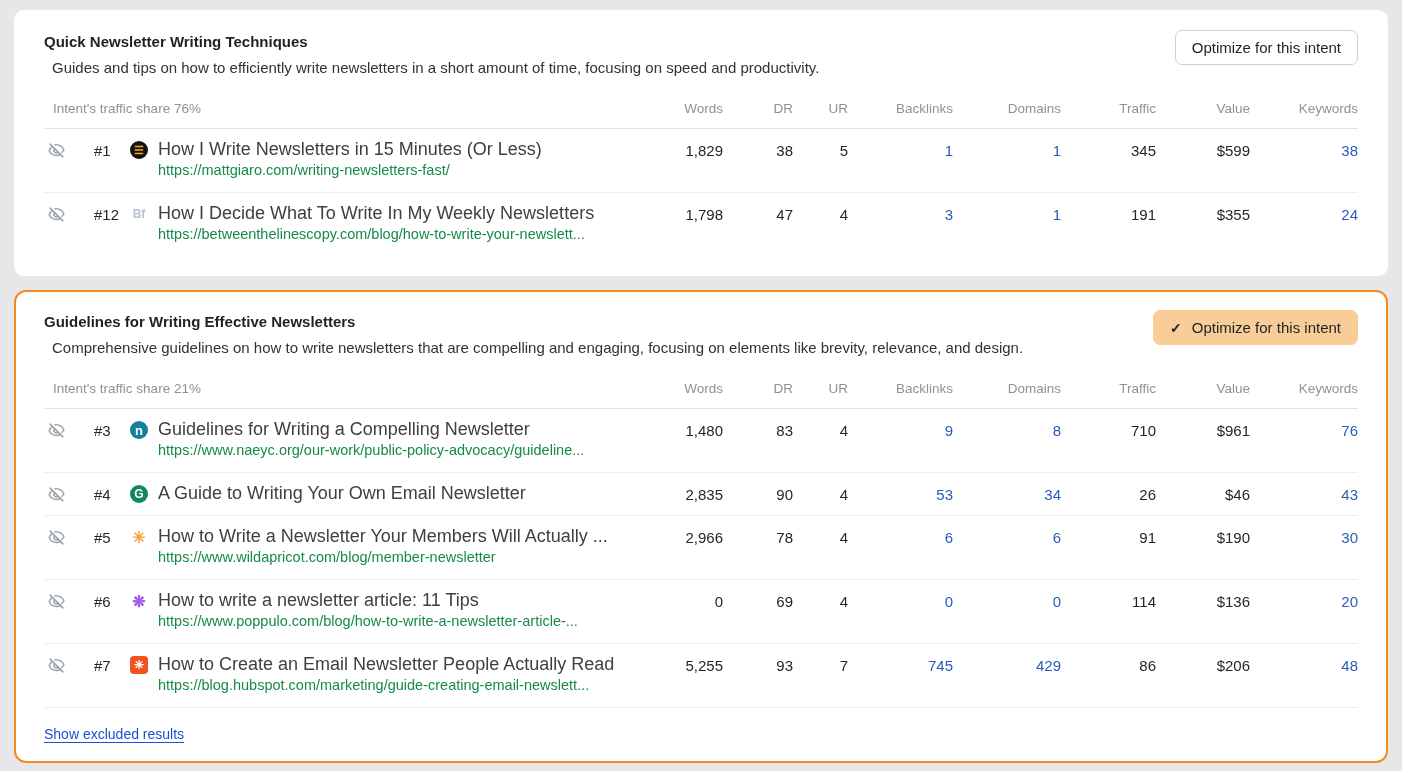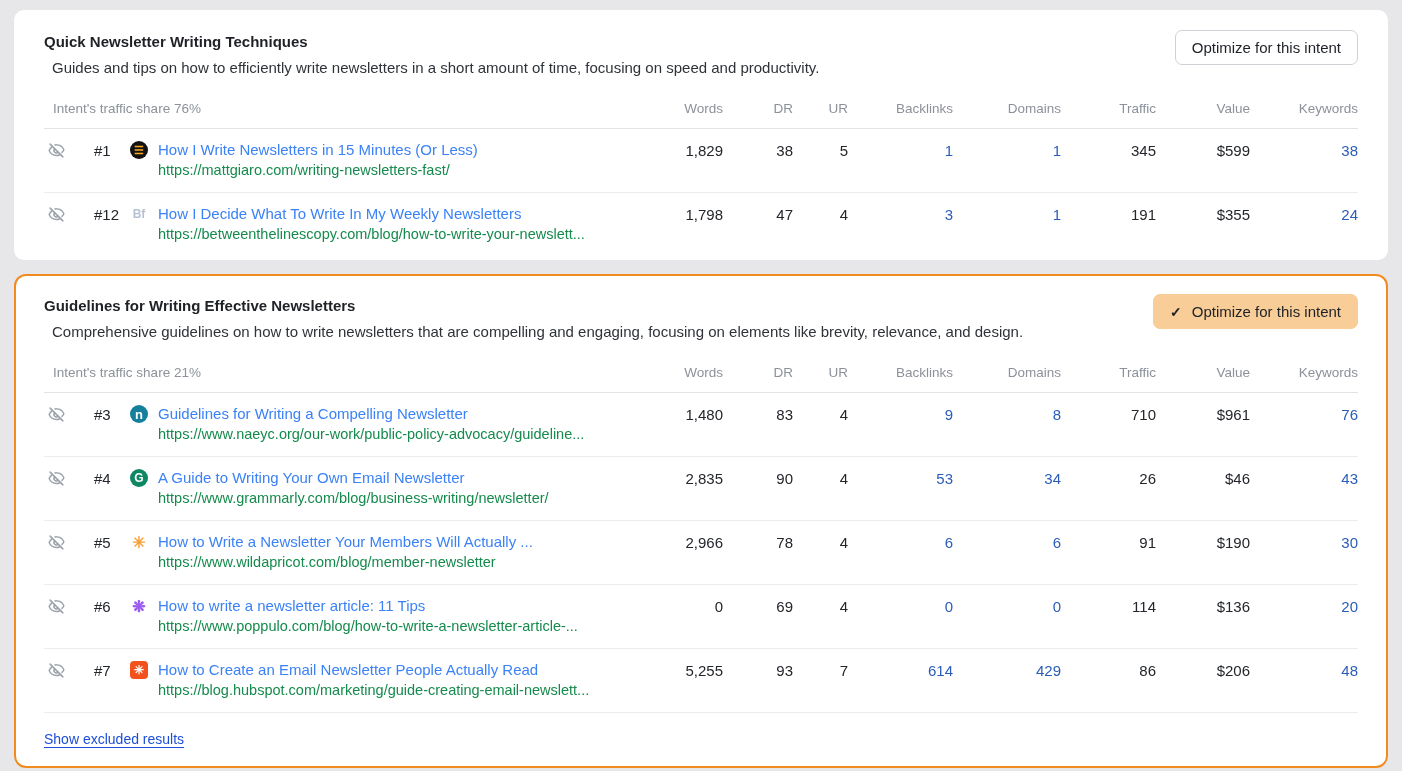--- a/index.html
+++ b/index.html
@@ -5,21 +5,21 @@
   * { box-sizing: border-box; }
   html,body { margin:0; padding:0; }
   body {
     width:1402px; height:771px; overflow:hidden;
     background:#e7e7ea;
     font-family:"Liberation Sans", sans-serif;
     -webkit-font-smoothing:antialiased;
   }
   .page { display:flex; flex-direction:column; gap:14px; padding:10px 14px; }
 
-  .card { background:#fff; border-radius:10px; padding:16px 30px 4px; }
+  .card { background:#fff; border-radius:10px; padding:16px 30px 20px; }
   .card.selected { border:2px solid #f28b1e; border-radius:12px; padding:14px 28px 18px; }
 
   .card-head { display:flex; justify-content:space-between; align-items:flex-start; gap:24px; }
   .card-title { font-size:15px; font-weight:700; color:#1e2126; margin:7px 0 0; }
   .card-desc  { font-size:15px; color:#2f3339; margin:9px 8px 0; }
 
   .btn {
     font-family:inherit; font-size:15px; color:#1e2126; background:#fff;
     border:1px solid #cfd1d6; border-radius:7px; padding:8px 16px;
     white-space:nowrap; display:flex; align-items:center; gap:10px; cursor:pointer;
@@ -51,21 +51,21 @@
   }
   .fav-mattgiaro { background:#121212; color:#f5a623; font-size:11px; }
   .fav-btl       { background:transparent; color:#b7c2d2; font-size:12px; font-weight:600; }
   .fav-naeyc     { background:#14809c; color:#fff; font-size:13px; }
   .fav-grammarly { background:#0e8763; color:#fff; font-size:12px; }
   .fav-wildapricot { background:transparent; color:#f5a33b; font-size:16px; }
   .fav-poppulo     { background:transparent; color:#9b5cf0; font-size:16px; }
   .fav-hubspot     { background:#f3521d; color:#fff; border-radius:4px; font-size:12px; }
 
   .tlines { display:flex; flex-direction:column; gap:2px; min-width:0; }
-  .rlink { color:#3b82f6; font-size:15px; line-height:19px; text-decoration:none; cursor:pointer;
+  .rlink { color:#404040; font-size:18px; line-height:19px; text-decoration:none; cursor:pointer;
            white-space:nowrap; overflow:hidden; text-overflow:ellipsis; }
   .rurl  { color:#158a4c; font-size:14.5px; line-height:19px; text-decoration:none; cursor:pointer;
            white-space:nowrap; overflow:hidden; }
   .cell { padding-top:2px; }
   .numlink { color:#2a5db8; cursor:pointer; }
 
   .excluded-wrap { padding-top:17px; }
   .excluded { color:#1d4ed8; font-size:14px; text-decoration:underline; text-underline-offset:3px; cursor:pointer; }
 
   .eye-svg { display:block; }
@@ -214,21 +214,20 @@
                 <path d="M9.9 4.2A10.6 10.6 0 0 1 12 4c5.2 0 9.1 3.9 10.4 7-.5 1.2-1.4 2.6-2.7 3.8"></path>
                 <path d="M3 3l18 18"></path>
                 <path d="M9.5 9.5a3.5 3.5 0 0 0 5 5"></path>
               </svg></span>
         </div>
         <div class="rank">#4</div>
         <div class="titlecell">
           <span class="fav fav-grammarly">G</span>
           <span class="tlines">
             <a class="rlink">A Guide to Writing Your Own Email Newsletter</a>
-            <a class="rurl">https://www.grammarly.com/blog/business-writing/newsletter/</a>
           </span>
         </div>
         <div class="num cell">2,835</div>
         <div class="num cell">90</div>
         <div class="num cell">4</div>
         <div class="num cell numlink">53</div>
         <div class="num cell numlink">34</div>
         <div class="num cell">26</div>
         <div class="num cell">$46</div>
         <div class="num cell numlink">43</div>
@@ -301,21 +300,21 @@
         <div class="titlecell">
           <span class="fav fav-hubspot">✳</span>
           <span class="tlines">
             <a class="rlink">How to Create an Email Newsletter People Actually Read</a>
             <a class="rurl">https://blog.hubspot.com/marketing/guide-creating-email-newslett...</a>
           </span>
         </div>
         <div class="num cell">5,255</div>
         <div class="num cell">93</div>
         <div class="num cell">7</div>
-        <div class="num cell numlink">614</div>
+        <div class="num cell numlink">745</div>
         <div class="num cell numlink">429</div>
         <div class="num cell">86</div>
         <div class="num cell">$206</div>
         <div class="num cell numlink">48</div>
       </div>
 
       <div class="excluded-wrap">
         <a class="excluded">Show excluded results</a>
       </div>
     </div>

